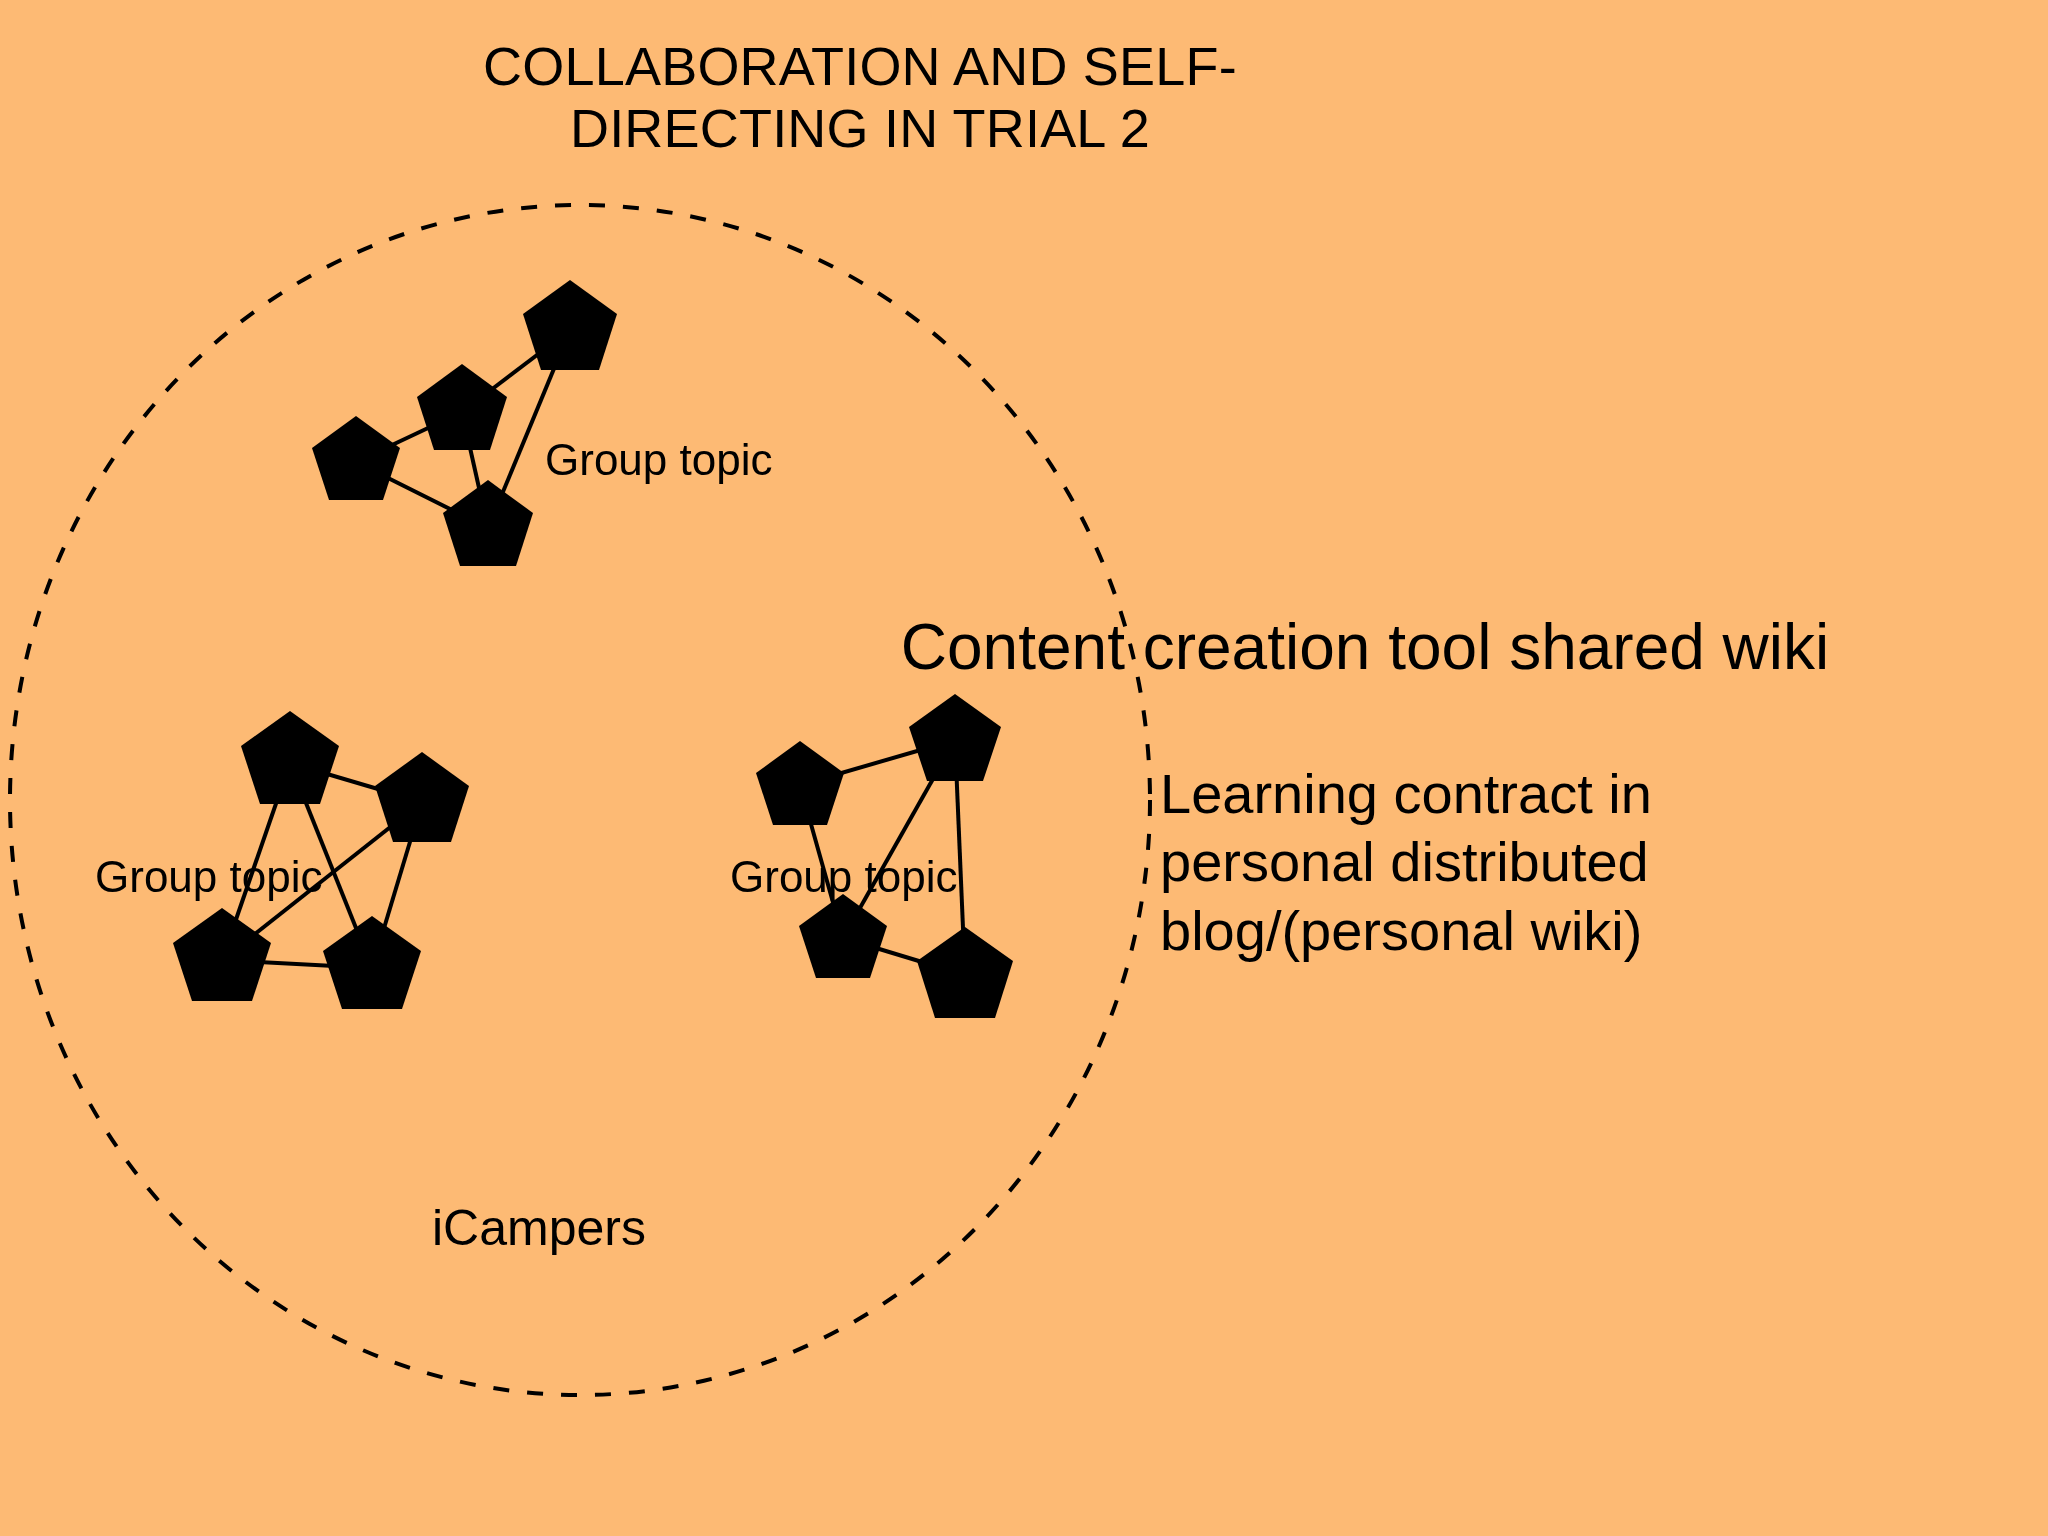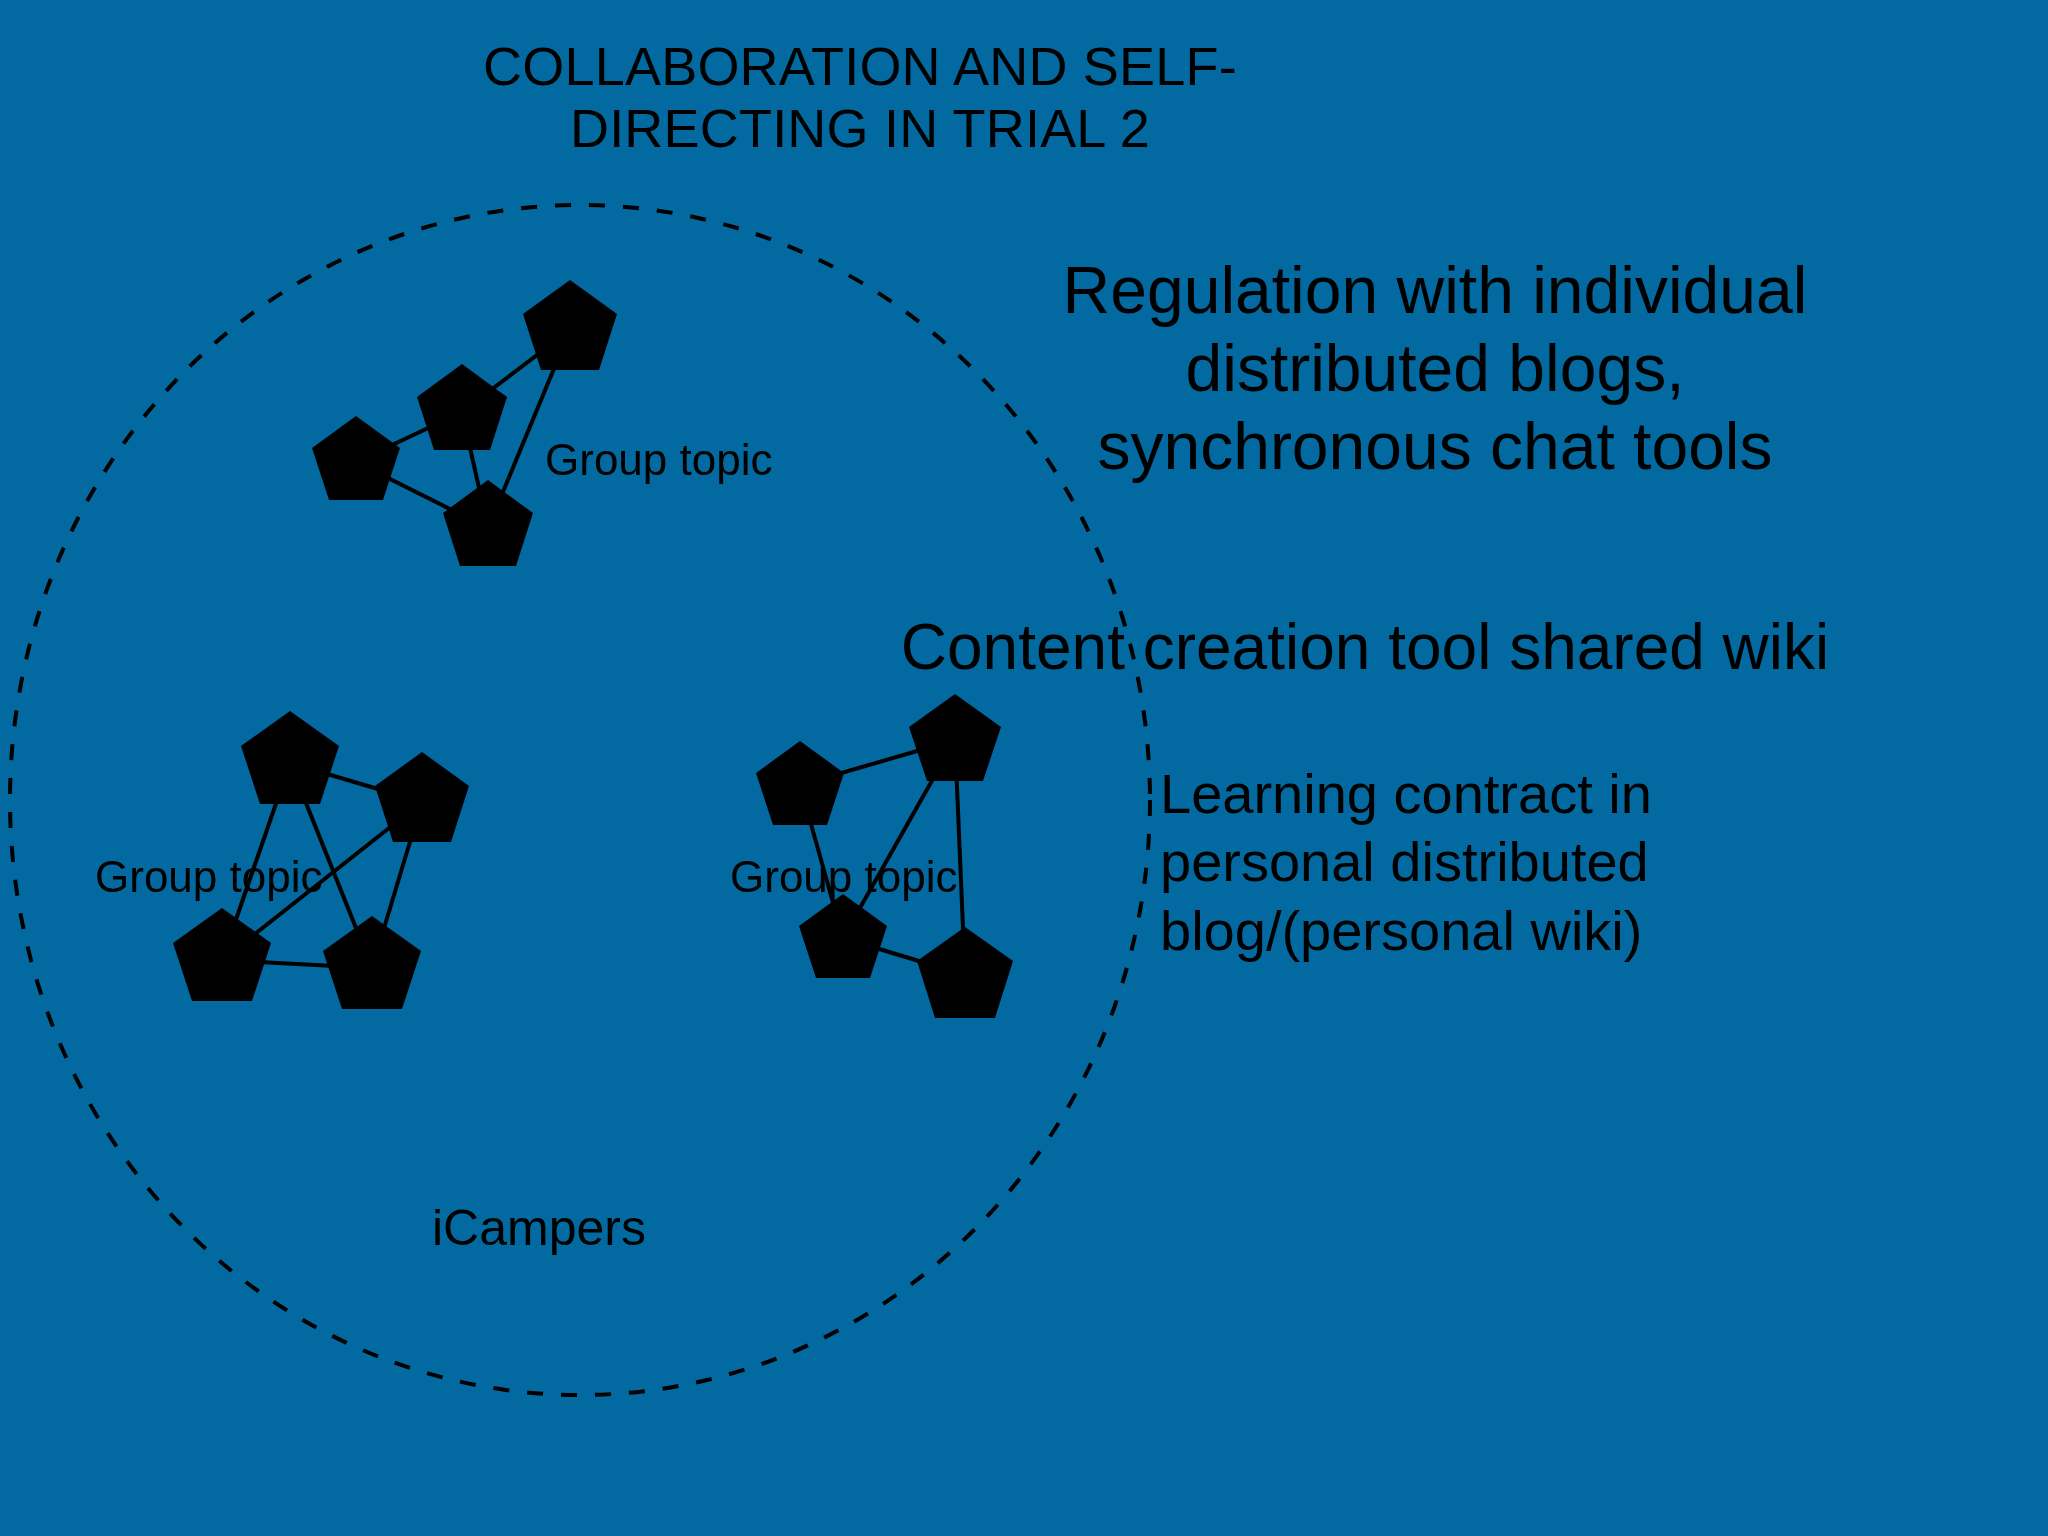--- a/index.html
+++ b/index.html
@@ -11,21 +11,21 @@
     width: 2048px;
     height: 1536px;
     overflow: hidden;
     font-family: "Liberation Sans", sans-serif;
     color: #000000;
   }
   #stage {
     position: relative;
     width: 2048px;
     height: 1536px;
-    background: #0369a1;
+    background: #fdba74;
   }
   
   #slide-title {
     position: absolute;
     left: 330px;
     top: 36px;
     width: 1060px;
     text-align: center;
     font-size: 54px;
     line-height: 1.14;
@@ -156,23 +156,20 @@
   </svg>
 
   <div class="graph-label" id="label-group-topic-1">Group topic</div>
 
   <div class="graph-label" id="label-group-topic-2">Group topic</div>
 
   <div class="graph-label" id="label-group-topic-3">Group topic</div>
 
   <div class="graph-label" id="label-icampers">iCampers</div>
 
-  <div class="annotation" id="ann-regulation">Regulation with individual
-distributed blogs,
-synchronous chat tools</div>
 
   <div class="annotation" id="ann-content-creation">Content creation tool shared wiki</div>
 
   <div class="annotation" id="ann-learning-contract">Learning contract in
 personal distributed
 blog/(personal wiki)</div>
 
 
 </div>
 

